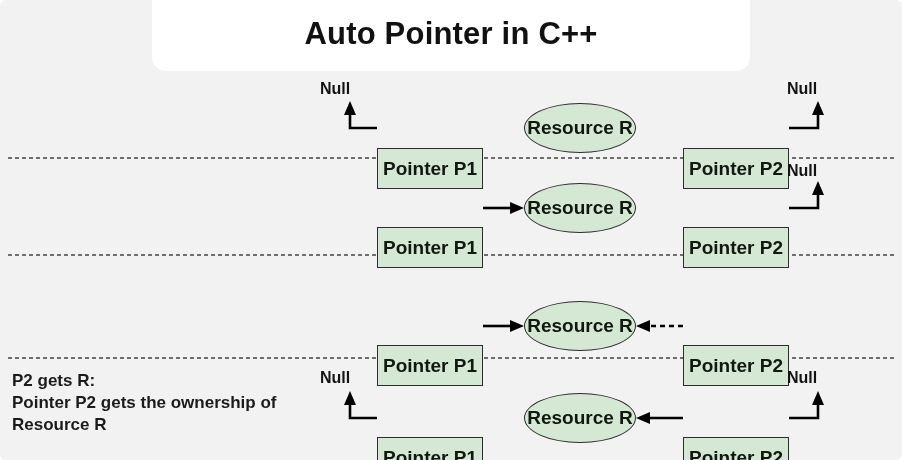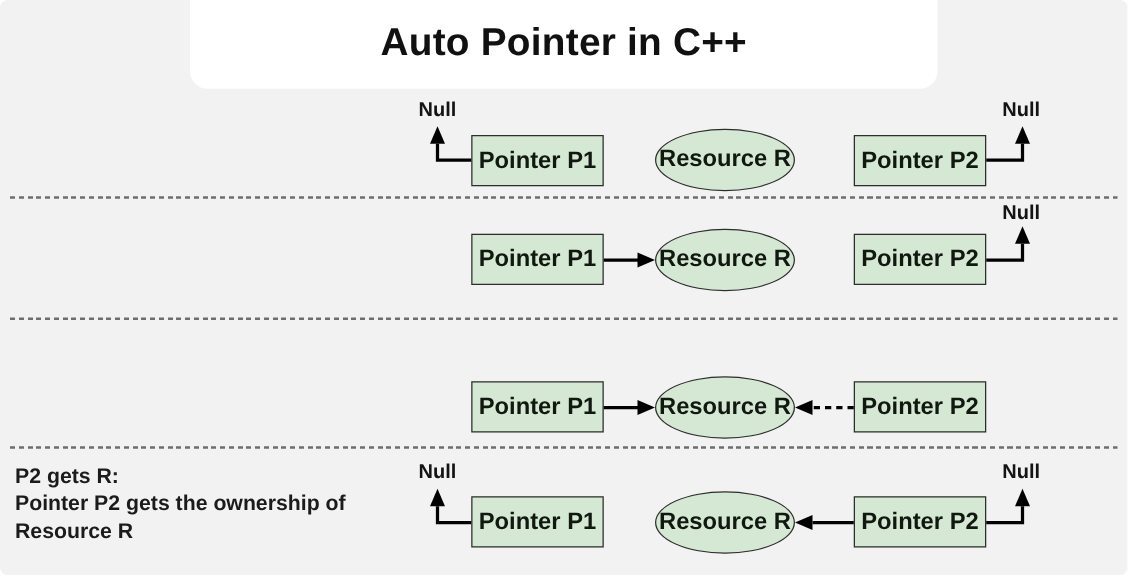--- a/index.html
+++ b/index.html
@@ -50,20 +50,21 @@
   .sep2 { top: 254px; }
   .sep3 { top: 357px; }
   .pbox {
     position: absolute;
     width: 106px; height: 41px;
     background: var(--fill, #d5e8d4);
     border: 1.6px solid var(--border, #2d2d2d);
     display: flex; align-items: center; justify-content: center;
     font-size: 19px;
     color: #101810;
+    margin-top: 40px;
   }
   .ellipse {
     position: absolute;
     left: 524px;
     width: 112px; height: 50px;
     background: var(--fill, #d5e8d4);
     border: 1.6px solid var(--border, #2d2d2d);
     border-radius: 50%;
     display: flex; align-items: center; justify-content: center;
     font-size: 19px;
@@ -71,21 +72,21 @@
   }
   .p1 { left: 377px; }
   .p2 { left: 683px; }
   .rowy1 { top: 108px; } .ey1 { top: 103px; }
   .rowy2 { top: 187px; } .ey2 { top: 183px; }
   .rowy3 { top: 305px; } .ey3 { top: 301px; }
   .rowy4 { top: 397px; } .ey4 { top: 393px; }
   .null-label {
     position: absolute;
     width: 60px;
-    text-align: center;
+    text-align: left;
     font-size: 16px;
     color: #141414;
   }
   .nlx-left  { left: 320px; }
   .nlx-right { left: 787px; }
   .nly1 { top: 80px; }
   .nly2 { top: 162px; }
   .nly4 { top: 369px; }
   #arrows {
     position: absolute; inset: 0;

